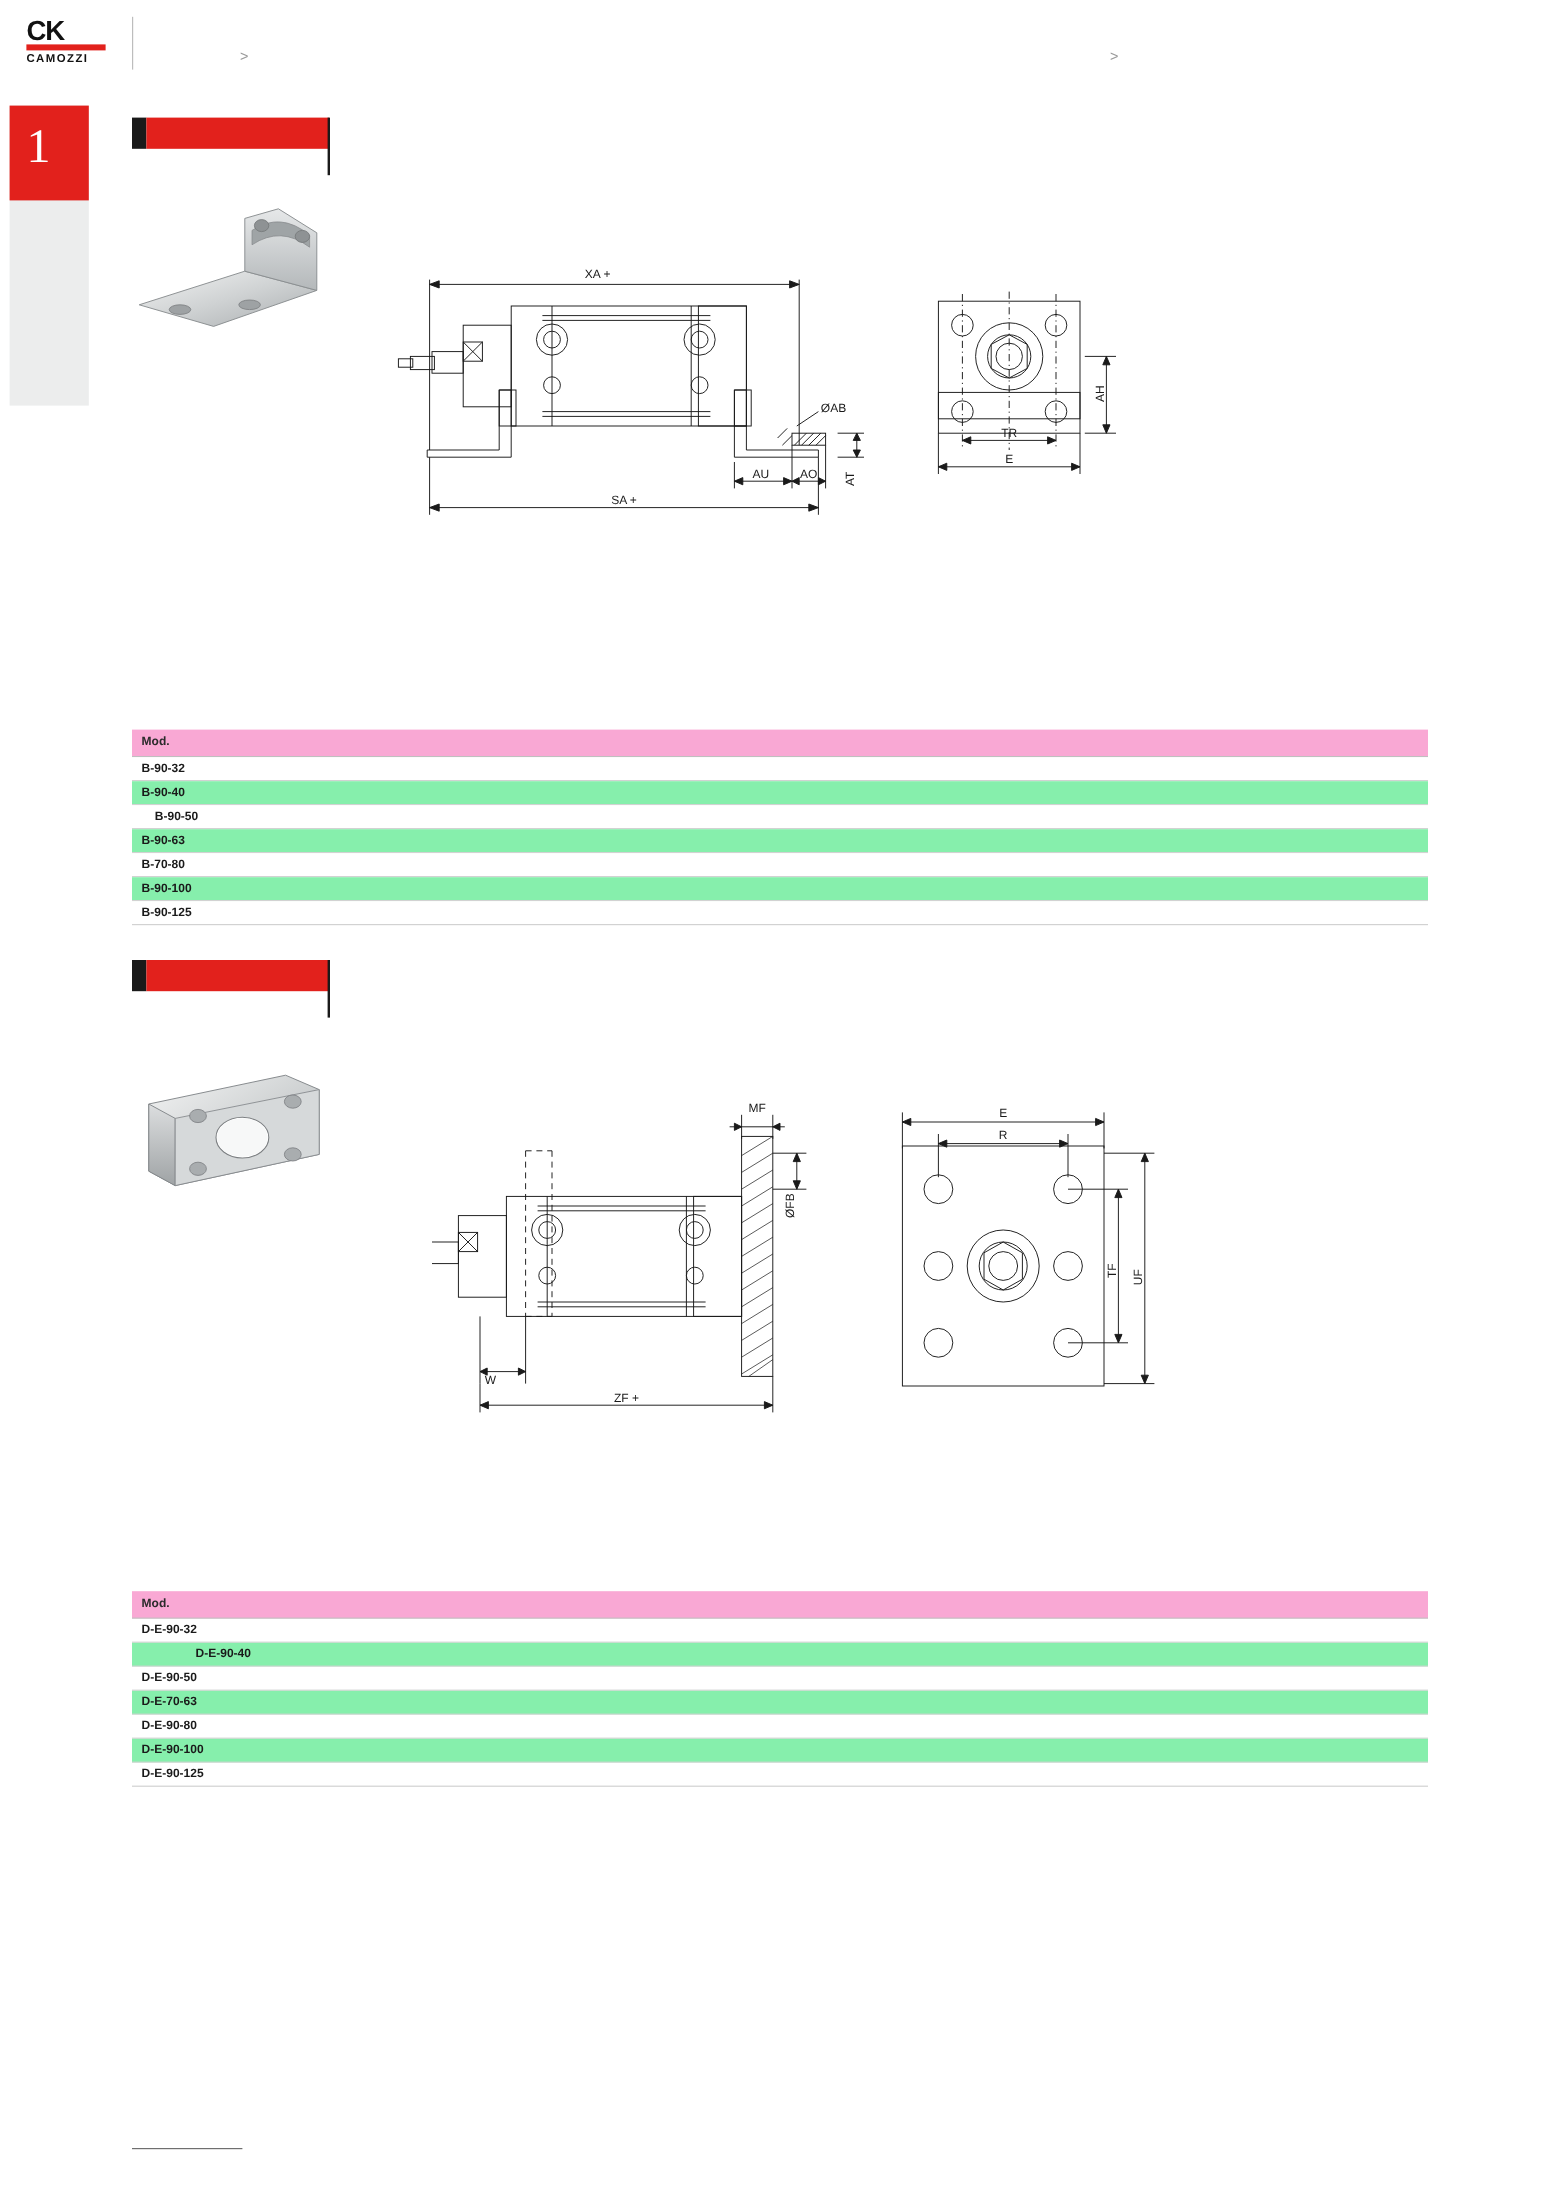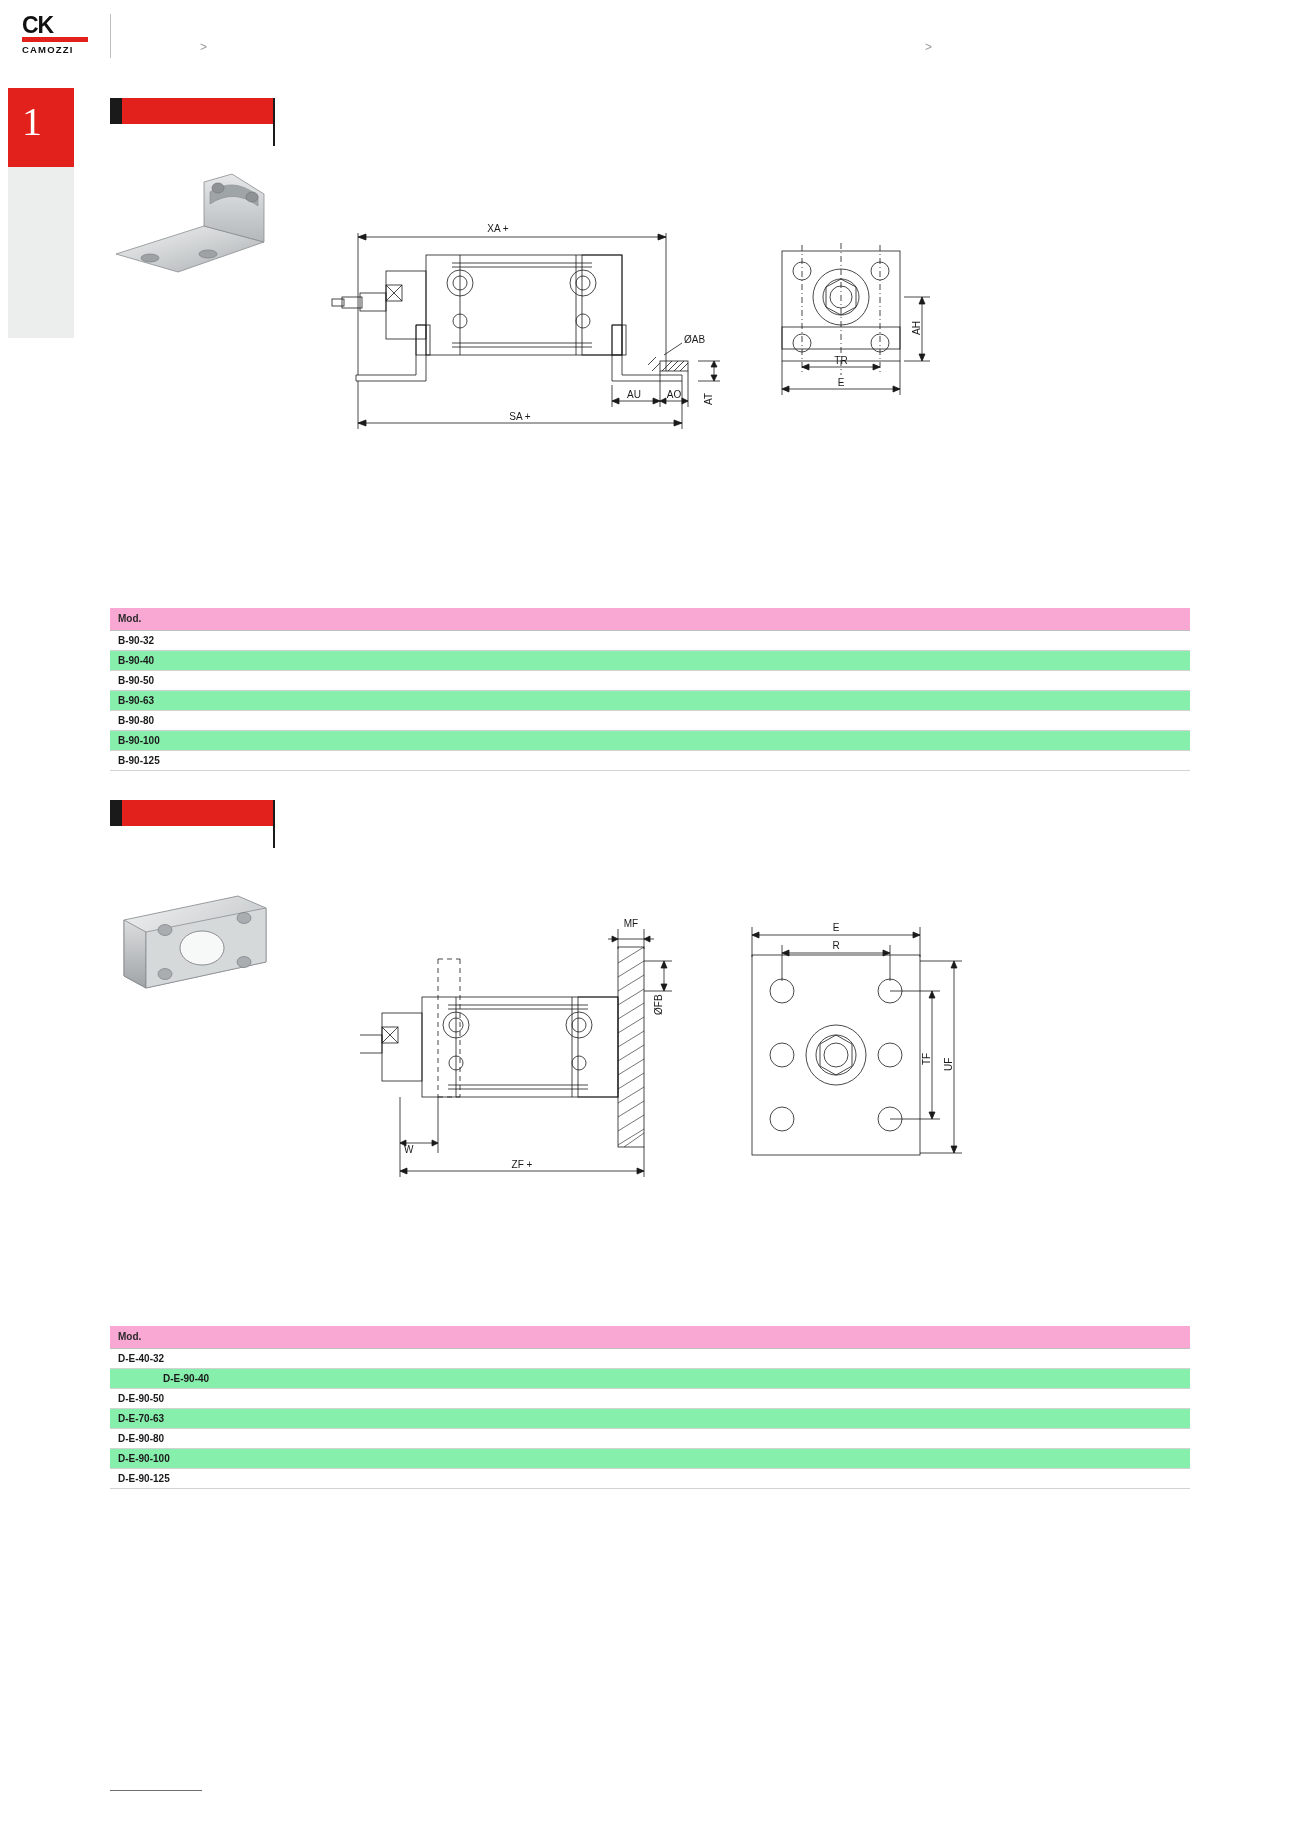--- a/index.html
+++ b/index.html
@@ -285,27 +285,27 @@
       <div class="cell" style="left:910px;"></div>
       <div class="cell" style="left:990px;"></div>
     </div>
     <div class="row">
       <div class="cell mod" style="left:8px;">B-90-32</div>
     </div>
     <div class="row alt">
       <div class="cell mod" style="left:8px;">B-90-40</div>
     </div>
     <div class="row">
-      <div class="cell mod" style="left:8px;">B-90-50</div>
+      <div class="cell mod" style="left:19px;">B-90-50</div>
     </div>
     <div class="row alt">
       <div class="cell mod" style="left:8px;">B-90-63</div>
     </div>
     <div class="row">
-      <div class="cell mod" style="left:8px;">B-90-80</div>
+      <div class="cell mod" style="left:8px;">B-70-80</div>
     </div>
     <div class="row alt">
       <div class="cell mod" style="left:8px;">B-90-100</div>
     </div>
     <div class="row">
       <div class="cell mod" style="left:8px;">B-90-125</div>
     </div>
   </div>
 
   <div class="sec" style="top:800px;width:1080px;">
@@ -475,21 +475,21 @@
       <div class="cell" style="left:430px;"></div>
       <div class="cell" style="left:510px;"></div>
       <div class="cell" style="left:590px;"></div>
       <div class="cell" style="left:670px;"></div>
       <div class="cell" style="left:750px;"></div>
       <div class="cell" style="left:830px;"></div>
       <div class="cell" style="left:910px;"></div>
       <div class="cell" style="left:990px;"></div>
     </div>
     <div class="row">
-      <div class="cell mod" style="left:8px;">D-E-40-32</div>
+      <div class="cell mod" style="left:8px;">D-E-90-32</div>
     </div>
     <div class="row alt">
       <div class="cell mod" style="left:8px;margin-left:45px;">D-E-90-40</div>
     </div>
     <div class="row">
       <div class="cell mod" style="left:8px;">D-E-90-50</div>
     </div>
     <div class="row alt">
       <div class="cell mod" style="left:8px;">D-E-70-63</div>
     </div>

